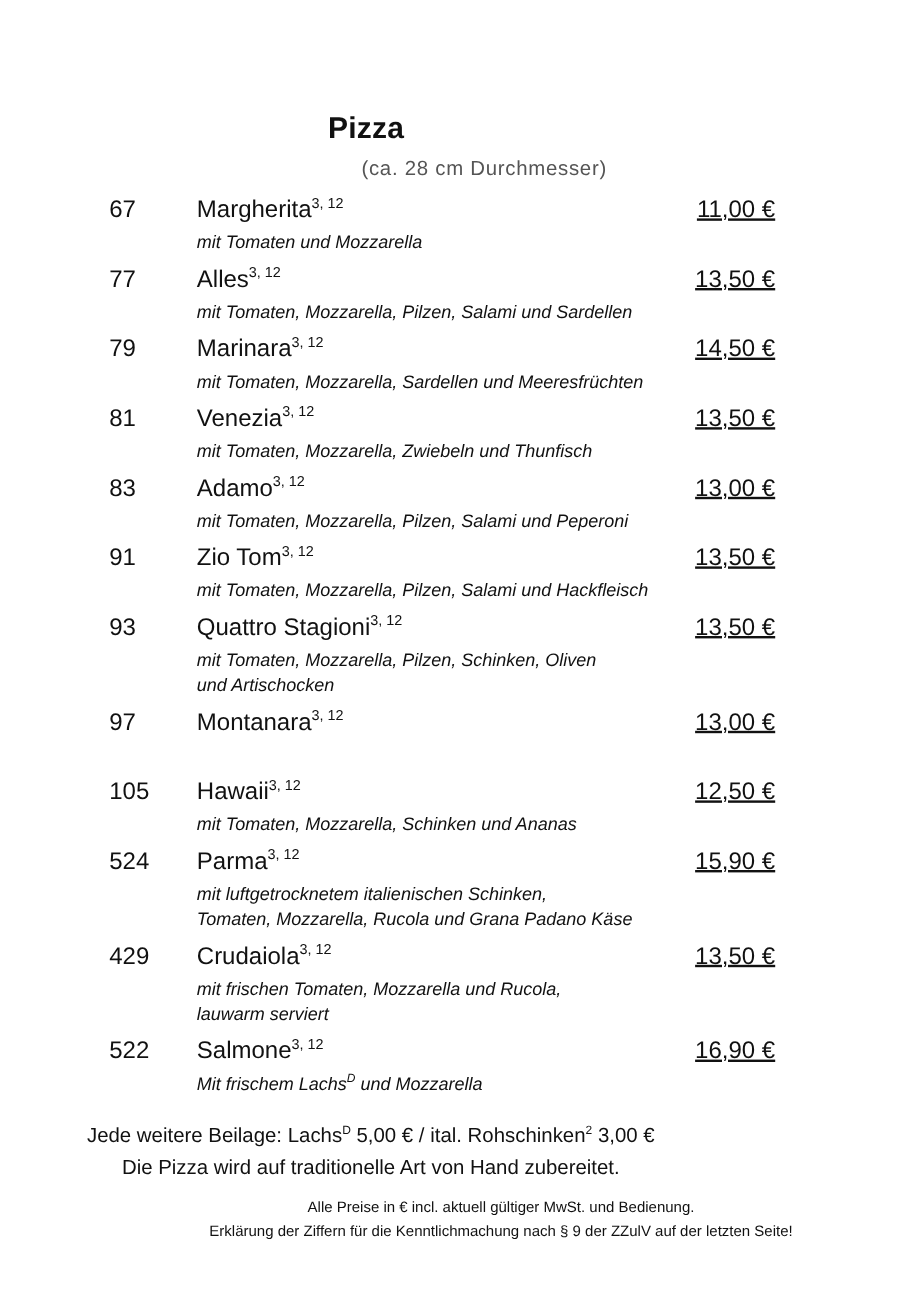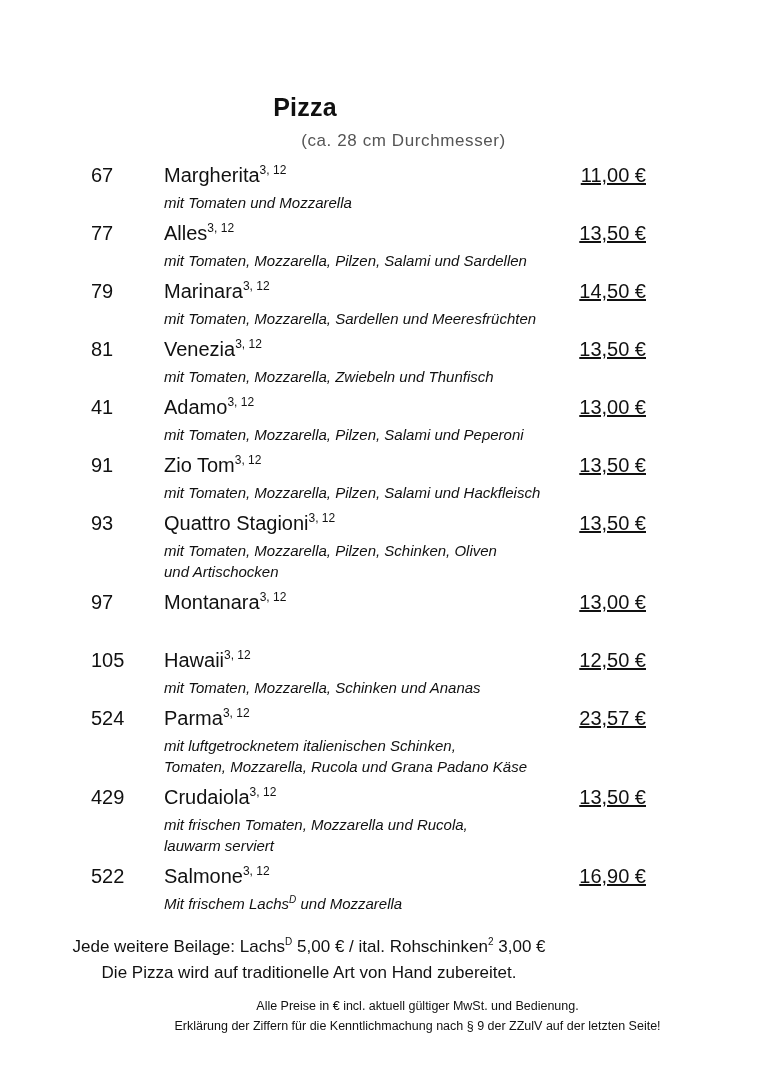--- a/index.html
+++ b/index.html
@@ -49,21 +49,21 @@
     <span class="price">14,50 €</span>
     <div class="desc">mit Tomaten, Mozzarella, Sardellen und Meeresfrüchten</div>
   </div>
   <div class="item">
     <span class="num">81</span>
     <span class="name"><span>Venezia</span><sup>3, 12</sup></span>
     <span class="price">13,50 €</span>
     <div class="desc">mit Tomaten, Mozzarella, Zwiebeln und Thunfisch</div>
   </div>
   <div class="item">
-    <span class="num">41</span>
+    <span class="num">83</span>
     <span class="name"><span>Adamo</span><sup>3, 12</sup></span>
     <span class="price">13,00 €</span>
     <div class="desc">mit Tomaten, Mozzarella, Pilzen, Salami und Peperoni</div>
   </div>
   <div class="item">
     <span class="num">91</span>
     <span class="name"><span>Zio Tom</span><sup>3, 12</sup></span>
     <span class="price">13,50 €</span>
     <div class="desc">mit Tomaten, Mozzarella, Pilzen, Salami und Hackfleisch</div>
   </div>
@@ -80,21 +80,21 @@
   </div>
   <div class="item">
     <span class="num">105</span>
     <span class="name"><span>Hawaii</span><sup>3, 12</sup></span>
     <span class="price">12,50 €</span>
     <div class="desc">mit Tomaten, Mozzarella, Schinken und Ananas</div>
   </div>
   <div class="item two">
     <span class="num">524</span>
     <span class="name"><span>Parma</span><sup>3, 12</sup></span>
-    <span class="price">23,57 €</span>
+    <span class="price">15,90 €</span>
     <div class="desc"><span>mit luftgetrocknetem italienischen Schinken,</span><br><span>Tomaten, Mozzarella, Rucola und Grana Padano Käse</span></div>
   </div>
   <div class="item two">
     <span class="num">429</span>
     <span class="name"><span>Crudaiola</span><sup>3, 12</sup></span>
     <span class="price">13,50 €</span>
     <div class="desc"><span>mit frischen Tomaten, Mozzarella und Rucola,</span><br><span>lauwarm serviert</span></div>
   </div>
   <div class="item">
     <span class="num">522</span>

